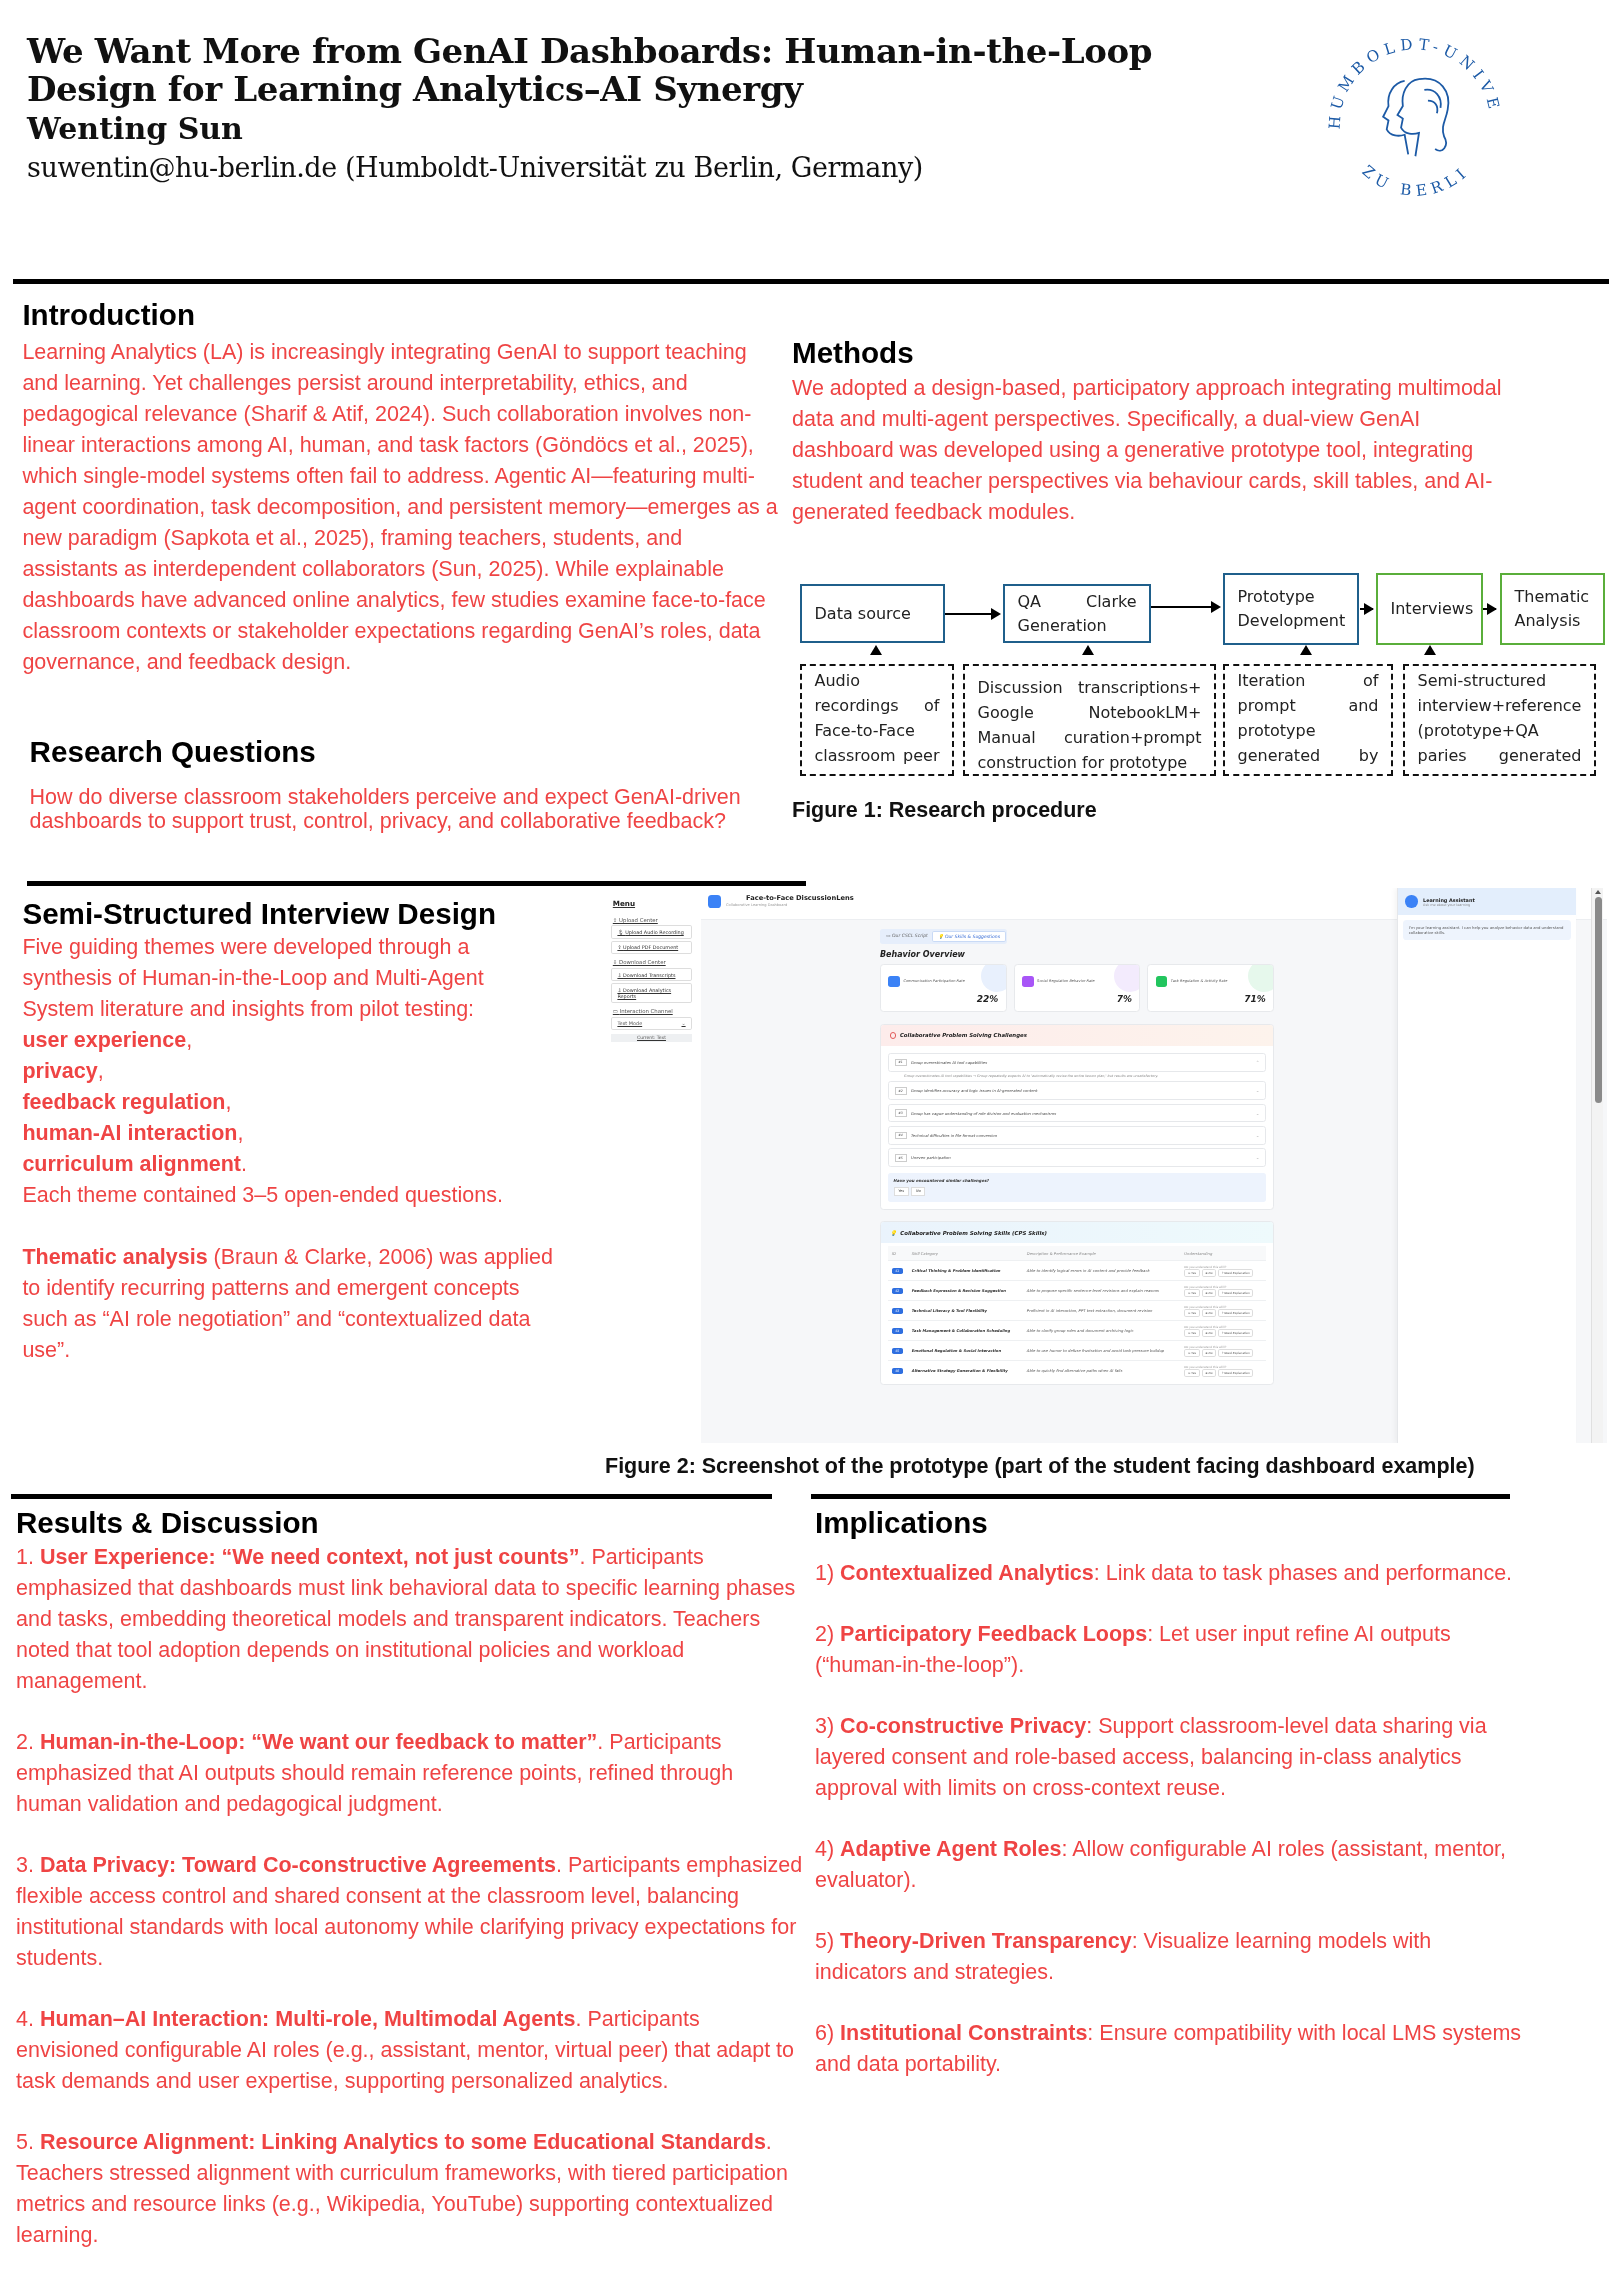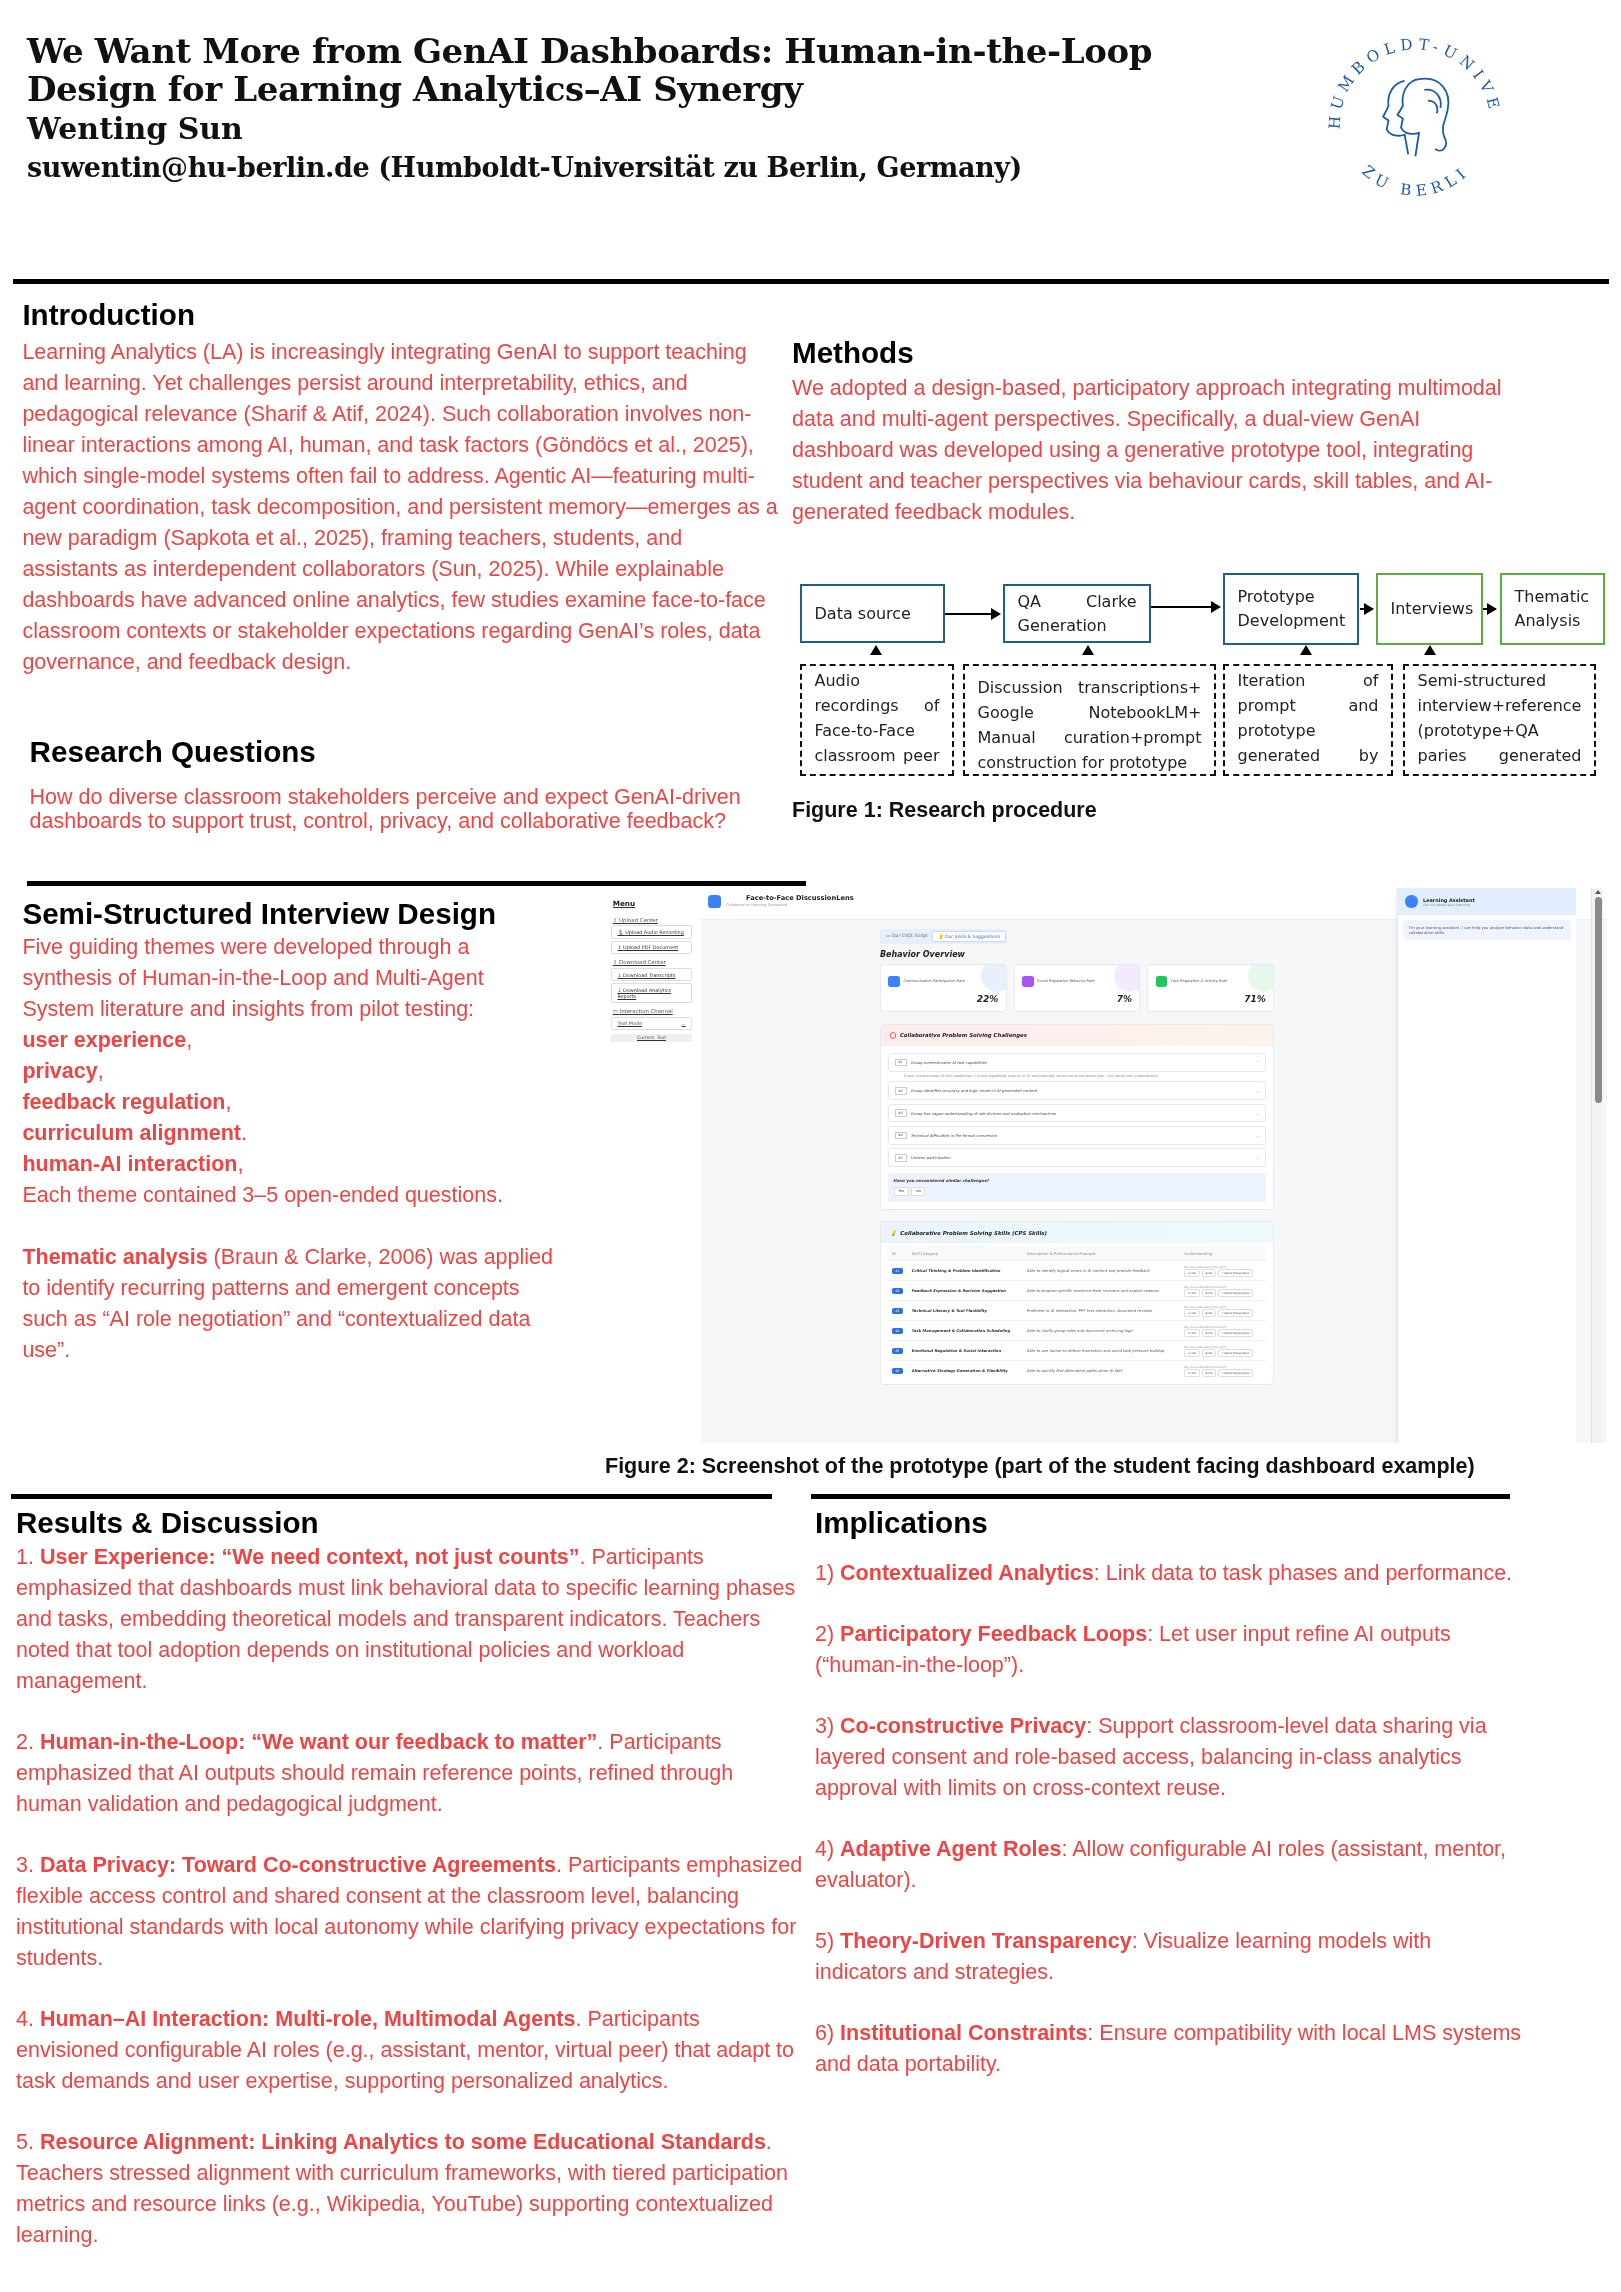--- a/index.html
+++ b/index.html
@@ -3,21 +3,21 @@
 <meta charset="utf-8">
 <style>
   * { box-sizing: border-box; margin: 0; padding: 0; }
   html, body { width: 1622px; height: 2293px; background: #ffffff; overflow: hidden; }
   body { position: relative; font-family: "Liberation Sans", sans-serif; color: #111; }
   .abs { position: absolute; }
 
   
   .title { left: 27px; top: 32px; width: 1254px; font-family: "DejaVu Serif", serif; font-weight: bold; font-size: 34px; line-height: 38px; letter-spacing: -0.4px; color: #111; }
   .author { left: 27px; top: 111px; font-family: "DejaVu Serif", serif; font-weight: bold; font-size: 30px; line-height: 36px; }
-  .email { left: 27px; top: 152px; font-family: "DejaVu Serif", serif; font-weight: bold; font-size: 27px; line-height: 32px; letter-spacing: -0.4px; }
+  .email { left: 27px; top: 152px; font-family: "DejaVu Serif", serif; font-weight: normal; font-size: 27px; line-height: 32px; letter-spacing: -0.4px; }
   .logo { left: 1315px; top: 19.7px; width: 199px; height: 199px; }
   .rule { background: #000; height: 4.5px; }
 
   .h2 { font-family: "Liberation Sans", sans-serif; font-weight: bold; font-size: 29.6px; line-height: 36px; color: #000; }
   .body { font-size: 21.5px; line-height: 31px; color: #ef4444; }
   .body b { font-weight: bold; }
   .rq { font-size: 21.5px; line-height: 24px; }
 
   
   .fbox { position: absolute; border: 2.7px solid #1f5f8b; background: #fff; font-family: "DejaVu Sans", sans-serif; font-size: 16px; line-height: 24px; color: #222; padding: 3.6px 12.5px; display: flex; flex-direction: column; justify-content: center; }
@@ -154,22 +154,22 @@
   <div class="dbox" style="left:1403px; top:664px; width:193px; height:112px;">Semi-structured interview+reference (prototype+QA paries generated before)</div>
 </div>
 <div class="abs fig-cap" style="left:792px; top:797px;">Figure 1: Research procedure</div>
 
 <div class="abs h2" style="left:22.4px; top:896px;">Semi-Structured Interview Design</div>
 <div class="abs body" style="left:22.4px; top:932px; width:537px;">
   <div> Five guiding themes were developed through a synthesis of Human-in-the-Loop and Multi-Agent System literature and insights from pilot testing:</div>
   <div><b>user experience</b><span>,</span></div>
   <div><b>privacy</b><span>,</span></div>
   <div><b>feedback regulation</b><span>,</span></div>
+  <div><b>human-AI interaction</b><span>,</span></div>
   <div><b>curriculum alignment</b><span>.</span></div>
-  <div><b>human-AI interaction</b><span>,</span></div>
   <div>Each theme contained 3–5 open-ended questions.</div>
   <div style="height:31px;"></div>
   <div><b>Thematic analysis</b><span> (Braun &amp; Clarke, 2006) was applied to identify recurring patterns and emergent concepts such as “AI role negotiation” and “contextualized data use”.</span></div>
 </div>
 
 <div class="abs proto">
   <div class="p-sidebar">
     <div class="p-menu-title">Menu</div>
     <div class="p-sec">⇪ <span>Upload Center</span></div>
     <div class="p-btn">🎙 <span>Upload Audio Recording</span></div>

